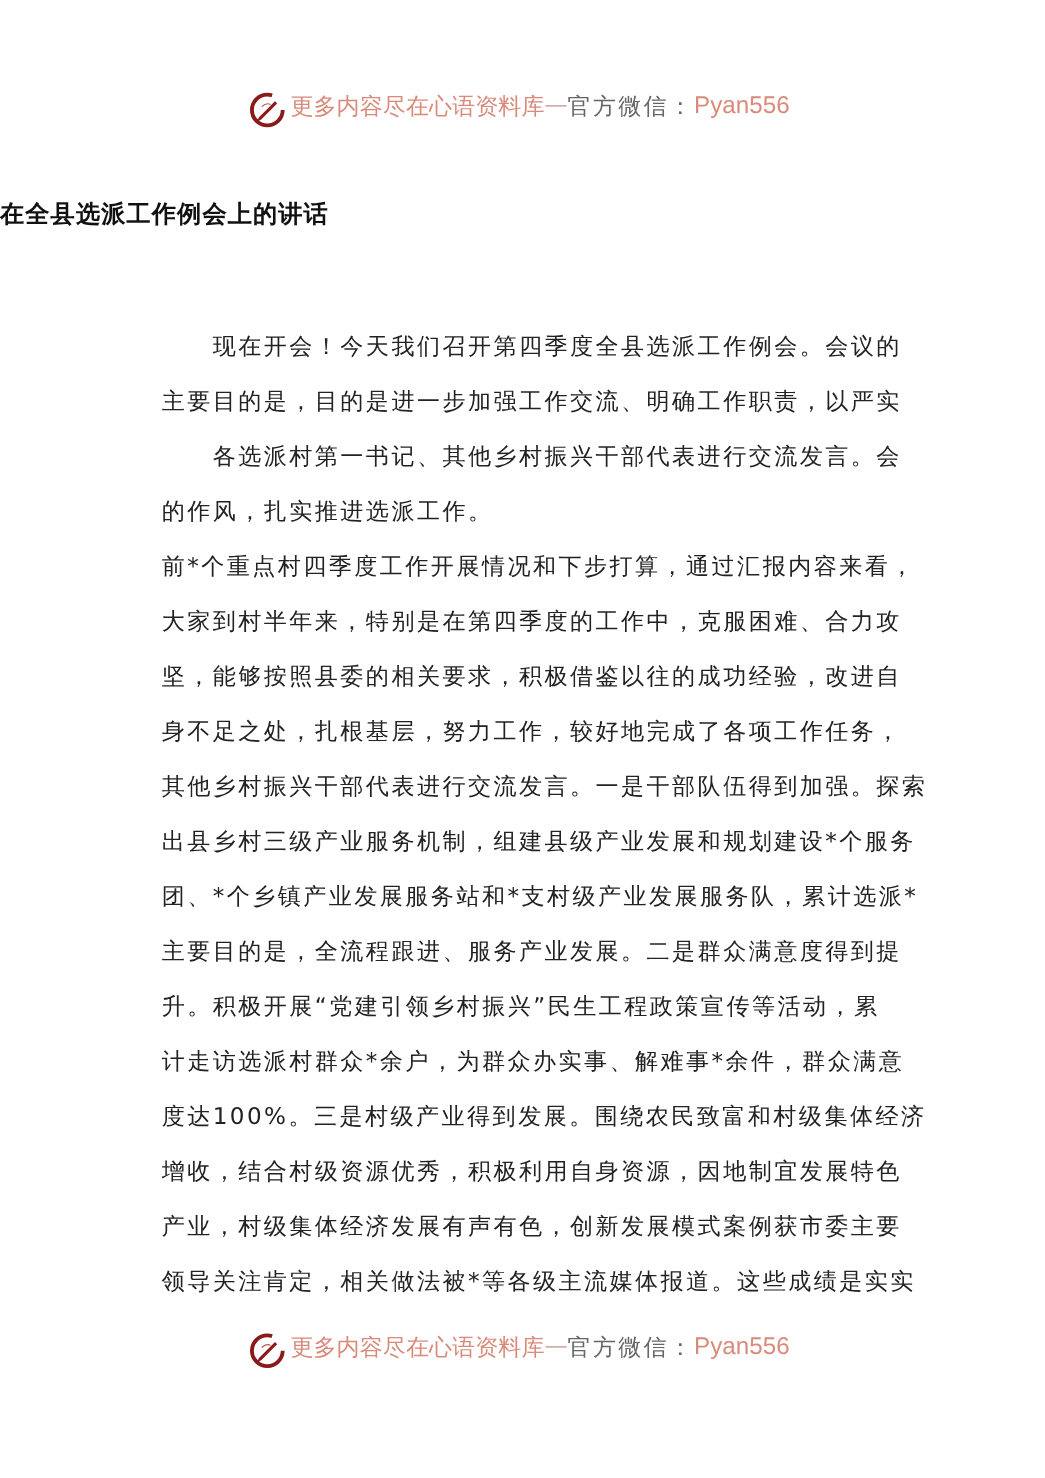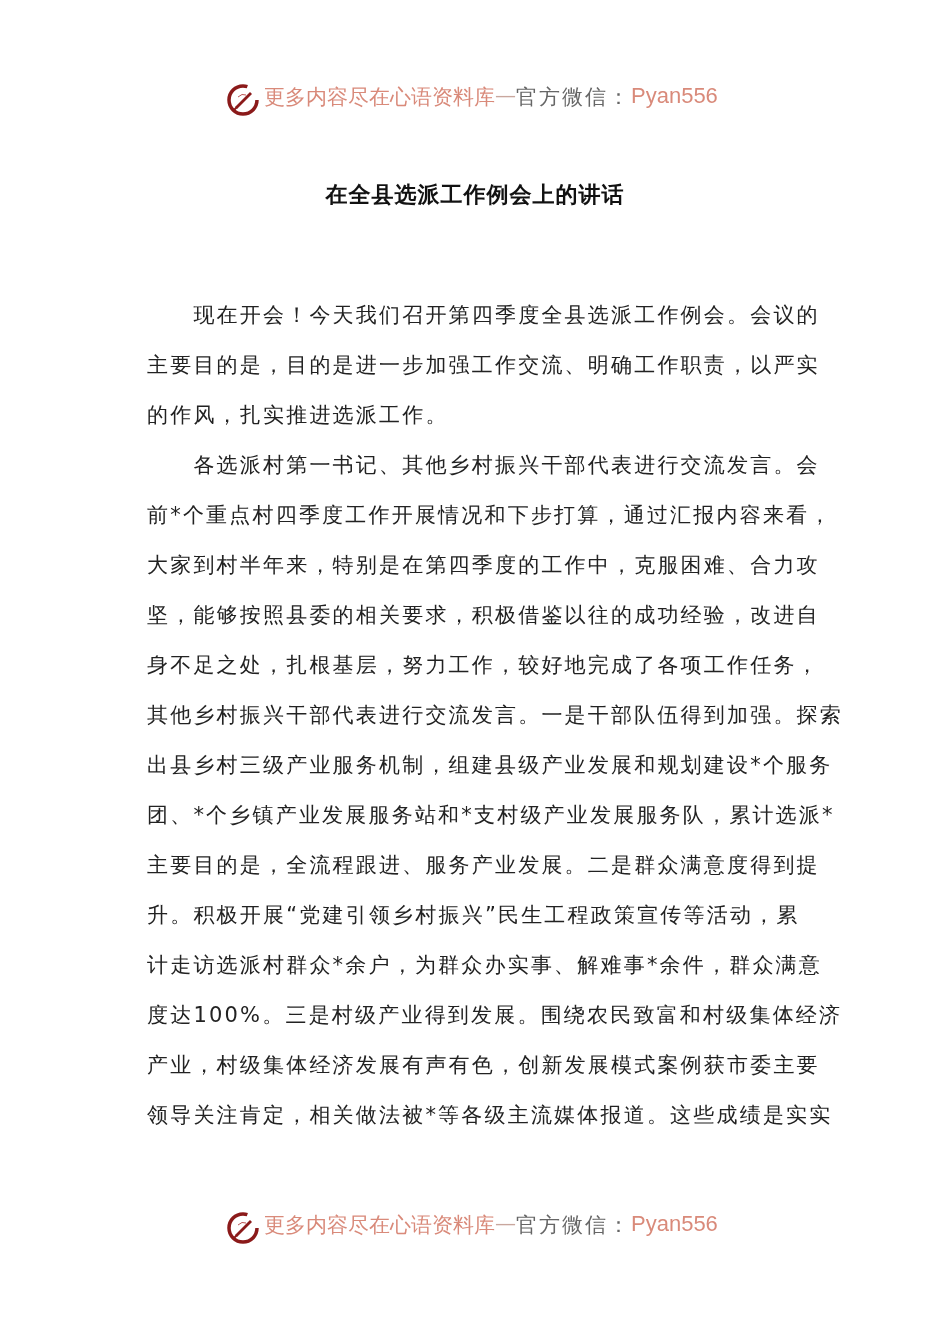--- a/index.html
+++ b/index.html
@@ -14,21 +14,21 @@
     .watermark.top { top: 83px; }
     .watermark.bottom { top: 1211px; }
     .wm-logo { width: 34px; height: 34px; margin-right: 4px; }
     .wm-main {
       font-family: "DejaVu Serif", serif; font-size: 21px; color: #d98a7a; letter-spacing: 0px;
     }
     .wm-dash { color: #c9a79e; font-size: 21px; font-family: "DejaVu Serif", serif; }
     .wm-label { font-family: "DejaVu Serif", serif; font-size: 21px; color: #666; letter-spacing: 2px; }
     .wm-id { font-family: "Liberation Sans", sans-serif; font-size: 22px; color: #d98a7a; margin-left: 0; }
     .title {
-      position: absolute; top: 180px; left: 0; width: 950px; text-align: center;
+      position: absolute; top: 180px; left: 0; width: 950px; text-align: left;
       font-family: "DejaVu Sans", sans-serif; font-weight: bold; font-size: 22px; color: #111;
       letter-spacing: 1px;
     }
     .body-text {
       position: absolute; top: 290px; left: 147px; width: 660px;
     }
     .line {
       height: 50px; line-height: 50px; font-size: 21px; color: #222;
       white-space: nowrap; letter-spacing: 2.2px;
       font-family: "DejaVu Sans", sans-serif;
@@ -48,33 +48,34 @@
   <span class="wm-dash">—</span>
   <span class="wm-label">官方微信：</span>
   <span class="wm-id">Pyan556</span>
 </div>
 
 <div class="title">在全县选派工作例会上的讲话</div>
 
 <div class="body-text">
   <div class="line">　　现在开会！今天我们召开第四季度全县选派工作例会。会议的</div>
   <div class="line">主要目的是，目的是进一步加强工作交流、明确工作职责，以严实</div>
+  <div class="line">　　各选派村第一书记、其他乡村振兴干部代表进行交流发言。会</div>
   <div class="line">的作风，扎实推进选派工作。</div>
-  <div class="line">　　各选派村第一书记、其他乡村振兴干部代表进行交流发言。会</div>
   <div class="line">前*个重点村四季度工作开展情况和下步打算，通过汇报内容来看，</div>
   <div class="line">大家到村半年来，特别是在第四季度的工作中，克服困难、合力攻</div>
   <div class="line">坚，能够按照县委的相关要求，积极借鉴以往的成功经验，改进自</div>
   <div class="line">身不足之处，扎根基层，努力工作，较好地完成了各项工作任务，</div>
   <div class="line">其他乡村振兴干部代表进行交流发言。一是干部队伍得到加强。探索</div>
   <div class="line">出县乡村三级产业服务机制，组建县级产业发展和规划建设*个服务</div>
   <div class="line">团、*个乡镇产业发展服务站和*支村级产业发展服务队，累计选派*</div>
   <div class="line">主要目的是，全流程跟进、服务产业发展。二是群众满意度得到提</div>
   <div class="line">升。积极开展“党建引领乡村振兴”民生工程政策宣传等活动，累</div>
   <div class="line">计走访选派村群众*余户，为群众办实事、解难事*余件，群众满意</div>
   <div class="line">度达100%。三是村级产业得到发展。围绕农民致富和村级集体经济</div>
+  <div class="line">增收，结合村级资源优秀，积极利用自身资源，因地制宜发展特色</div>
   <div class="line">产业，村级集体经济发展有声有色，创新发展模式案例获市委主要</div>
   <div class="line">领导关注肯定，相关做法被*等各级主流媒体报道。这些成绩是实实</div>
 </div>
 
 <div class="watermark bottom">
   <svg class="wm-logo" viewBox="0 0 34 34">
     <circle cx="17" cy="17" r="14" fill="none" stroke="#8b1a1a" stroke-width="3.5" stroke-dasharray="70 18"></circle>
     <path d="M9 24 L24 9 L26 11 L11 26 Z" fill="#8b1a1a"></path>
     <path d="M8 27 L11 24" stroke="#8b1a1a" stroke-width="2"></path>
     <path d="M12 14 Q16 10 20 12" fill="none" stroke="#b55" stroke-width="1"></path>

